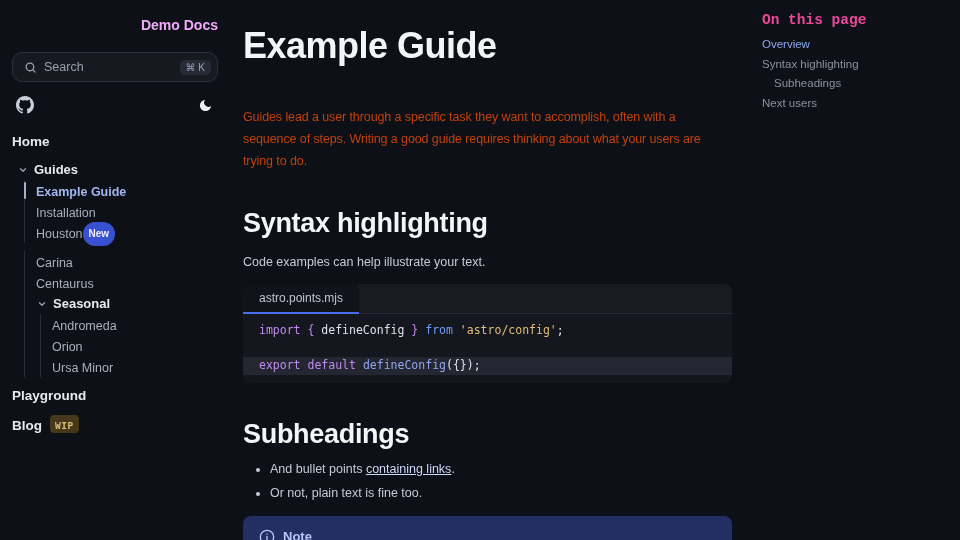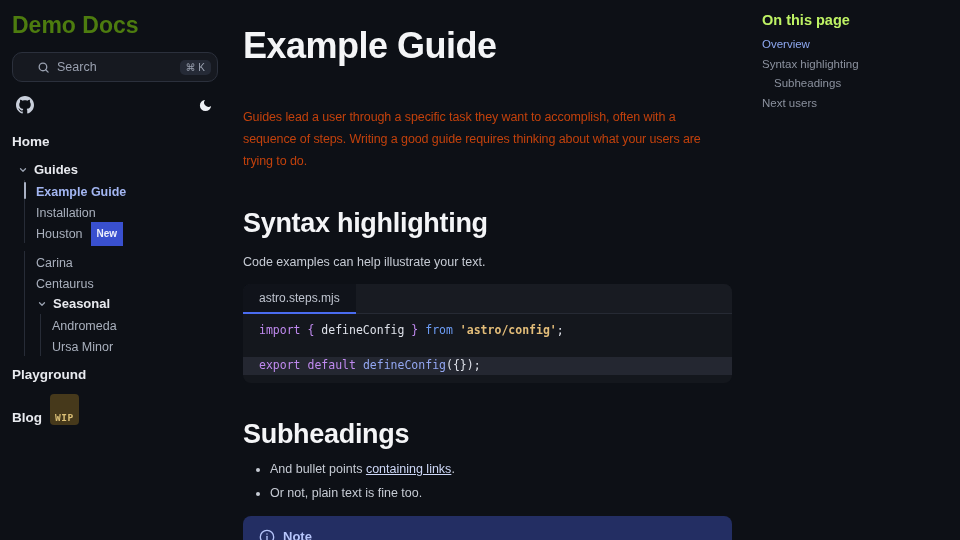--- a/index.html
+++ b/index.html
@@ -7,81 +7,81 @@
   body {
     background:#0d1016;
     font-family:"Liberation Sans","DejaVu Sans",sans-serif;
     color:#c6cbd4;
     position:relative;
   }
   svg { display:block; }
 
   
   .sidebar { position:absolute; left:0; top:0; width:230px; height:540px; padding:14px 12px 0 12px; }
-  .site-title { font-size:23px; font-weight:700; color:#4d7c0f; line-height:22px; display:block; text-decoration:none; cursor:pointer; }
+  .site-title { font-size:14px; font-weight:700; color:#f0abfc; line-height:22px; display:block; text-decoration:none; cursor:pointer;text-align:right; }
   .searchbar {
     margin-top:16px; height:30px; border:1px solid #2b303c; background:#161920;
-    border-radius:10px; display:flex; align-items:center; gap:7px; padding:0 6px 0 24px;
+    border-radius:10px; display:flex; align-items:center; gap:7px; padding:0 6px 0 11px;
     cursor:pointer;
   }
   .searchbar .ph { font-size:12.5px; color:#99a0af; }
   .kbd { margin-left:auto; background:#252a36; border-radius:5px; padding:2px 6px; font-size:10px; color:#9aa1b0; }
   .iconrow { margin-top:14px; display:flex; align-items:center; justify-content:space-between; padding:0 5px 0 4px; }
   .iconrow .btn { background:none; border:none; cursor:pointer; padding:0; }
 
   .nav { margin-top:17px; }
   .nav ul { list-style:none; }
   .nav-top { display:block; height:21px; line-height:21px; font-size:13.5px; font-weight:700; color:#e8eaef; text-decoration:none; cursor:pointer; }
   .gap7 { margin-top:7px; } .gap8 { margin-top:8px; } .gap9 { margin-top:9px; }
   .group-head { display:flex; align-items:center; gap:6px; height:21px; margin-left:6px; cursor:pointer; }
   .group-head .glabel { font-size:13px; font-weight:700; color:#e8eaef; }
   .nested { margin-left:12px; border-left:1px solid #272c37; padding-left:11px; }
   .nested li { position:relative; height:21px; line-height:21px; }
   .nested a { font-size:12.5px; color:#a9b0bd; text-decoration:none; cursor:pointer; }
   .nested li.active a { color:#a3b6f2; font-weight:700; }
   .nested li.active::before { content:""; position:absolute; left:-12px; top:2px; bottom:2px; width:2px; background:#a9b1c4; border-radius:1px; }
   .nested .group-head { margin-left:1px; }
   .nested .nested { margin-left:4px; }
-  .badge-new { display:inline-block; margin-left:8px; background:#3950cf; color:#edf0fc; font-size:10px; font-weight:700; padding:1px 6px 2px; border-radius:0; vertical-align:1px; }
-  .badge-wip { display:inline-block; margin-left:8px; background:#46391b; color:#dcc077; font-family:"DejaVu Sans Mono","Liberation Mono",monospace; font-size:9.5px; font-weight:700; padding:18px 5px 2px; border-radius:4px; letter-spacing:0.5px; vertical-align:1px; }
+  .badge-new { display:inline-block; background:#3950cf; color:#edf0fc; font-size:10px; font-weight:700; padding:1px 6px 2px; border-radius:12px; vertical-align:1px; }
+  .badge-wip { display:inline-block; margin-left:8px; background:#46391b; color:#dcc077; font-family:"DejaVu Sans Mono","Liberation Mono",monospace; font-size:9.5px; font-weight:700; padding:5px 5px 2px; border-radius:4px; letter-spacing:0.5px; vertical-align:1px; }
 
   
   .main { position:absolute; left:243px; top:0; width:489px; }
   h1.page-title { margin-top:26px; font-size:36px; line-height:40px; font-weight:700; letter-spacing:-0.5px; color:#f4f5f7; }
   .intro { margin-top:40px; font-size:12.5px; letter-spacing:-0.1px; line-height:22px; color:#c2410c; }
   h2.section { margin-top:36px; font-size:27px; line-height:30px; font-weight:700; letter-spacing:-0.3px; color:#f4f5f7; }
   .section-intro { margin-top:16px; font-size:12.5px; line-height:17px; color:#c6cbd4; }
 
   .code-block { margin-top:13px; border-radius:8px; overflow:hidden; background:#14171d; }
   .code-header { height:30px; display:flex; align-items:flex-end; background:#181b22; border-bottom:1px solid #262a34; }
   .code-tab { height:30px; display:flex; align-items:center; padding:0 16px; background:#10131a; border-bottom:2px solid #4a6cf0; margin-bottom:-1px; cursor:pointer; }
   .code-tab span { font-size:12px; color:#bfc4cf; }
   .code-body { padding:8px 0 8px; font-family:"DejaVu Sans Mono","Liberation Mono",monospace; font-size:11.5px; line-height:17.5px; }
   .code-line { white-space:pre; padding:0 16px; }
   .code-line.hl { background:#242731; }
   .tok-kw { color:#c08af0;margin-top:26px; }
   .tok-pl { color:#dfe2ea; }
   .tok-imp { color:#6d9df6; }
-  .tok-str { color:#e3bd79;font-weight:bold; }
+  .tok-str { color:#e3bd79; }
   .tok-fn { color:#93a7f2; }
 
   .bullets { margin-top:12px; padding-left:27px; }
   .bullets li { font-size:12.5px; line-height:17px; margin-bottom:7px; color:#c6cbd4; }
   .bullets li::marker { color:#c6cbd4; }
   .inline-link { color:#cdd7f6; text-decoration:underline; cursor:pointer; }
 
   .note {
     margin-top:14px; background:#232e63; border-radius:8px; padding:13px 16px 16px;
   }
   .note-head { display:flex; align-items:center; gap:8px; }
   .note-title { font-size:13px; font-weight:700; color:#b6c5fa; }
 
   
   .toc { position:absolute; left:762px; top:10px; width:190px; }
-  .toc-heading { font-size:14.5px; font-weight:700; color:#bef264; line-height:20px; }
+  .toc-heading { font-size:14.5px; font-weight:700; color:#ec4899; line-height:20px;font-family:Liberation Mono, monospace; }
   .toc ul { list-style:none; margin-top:4px; }
   .toc li { line-height:18.5px; }
   .toc a { font-size:11.5px; color:#8b919e; text-decoration:none; cursor:pointer; }
   .toc li.indent { padding-left:12px; }
   .toc li.active a { color:#8ea8f0; }
 </style>
 </head>
 <body>
 
 <aside class="sidebar">
@@ -147,20 +147,21 @@
             <div class="group-head">
               <span>
                 <svg width="10" height="10" viewBox="0 0 24 24" fill="none" stroke="#9aa2b1" stroke-width="3" stroke-linecap="round" stroke-linejoin="round">
                     <polyline points="6 9 12 15 18 9"></polyline>
                   </svg>
               </span>
               <span class="glabel">Seasonal</span>
             </div>
             <ul class="nested">
               <li><a>Andromeda</a></li>
+              <li><a>Orion</a></li>
               <li><a>Ursa Minor</a></li>
             </ul>
           </li>
         </ul>
       </li>
 
       <li class="gap8">
           <a class="nav-top">Playground</a>
         </li>
       <li class="gap9">
@@ -173,21 +174,21 @@
 <main class="main">
   <h1 class="page-title">Example Guide</h1>
   <p class="intro">Guides lead a user through a specific task they want to accomplish, often with a sequence of steps. Writing a good guide requires thinking about what your users are trying to do.</p>
 
   <h2 class="section">Syntax highlighting</h2>
   <p class="section-intro">Code examples can help illustrate your text.</p>
 
   <figure class="code-block">
     <div class="code-header">
       <div class="code-tab">
-        <span>astro.steps.mjs</span>
+        <span>astro.points.mjs</span>
       </div>
     </div>
     <div class="code-body">
       <div class="code-line"><span class="tok-kw">import</span><span class="tok-kw"> { </span><span class="tok-pl">defineConfig</span><span class="tok-kw"> } </span><span class="tok-imp">from</span><span class="tok-pl"> </span><span class="tok-str">'astro/config'</span><span class="tok-pl">;</span></div>
       <div class="code-line">&nbsp;</div>
       <div class="code-line hl"><span class="tok-kw">export</span><span class="tok-pl"> </span><span class="tok-kw">default</span><span class="tok-pl"> </span><span class="tok-fn">defineConfig</span><span class="tok-pl">({});</span></div>
     </div>
   </figure>
 
   <h2 class="section">Subheadings</h2>

